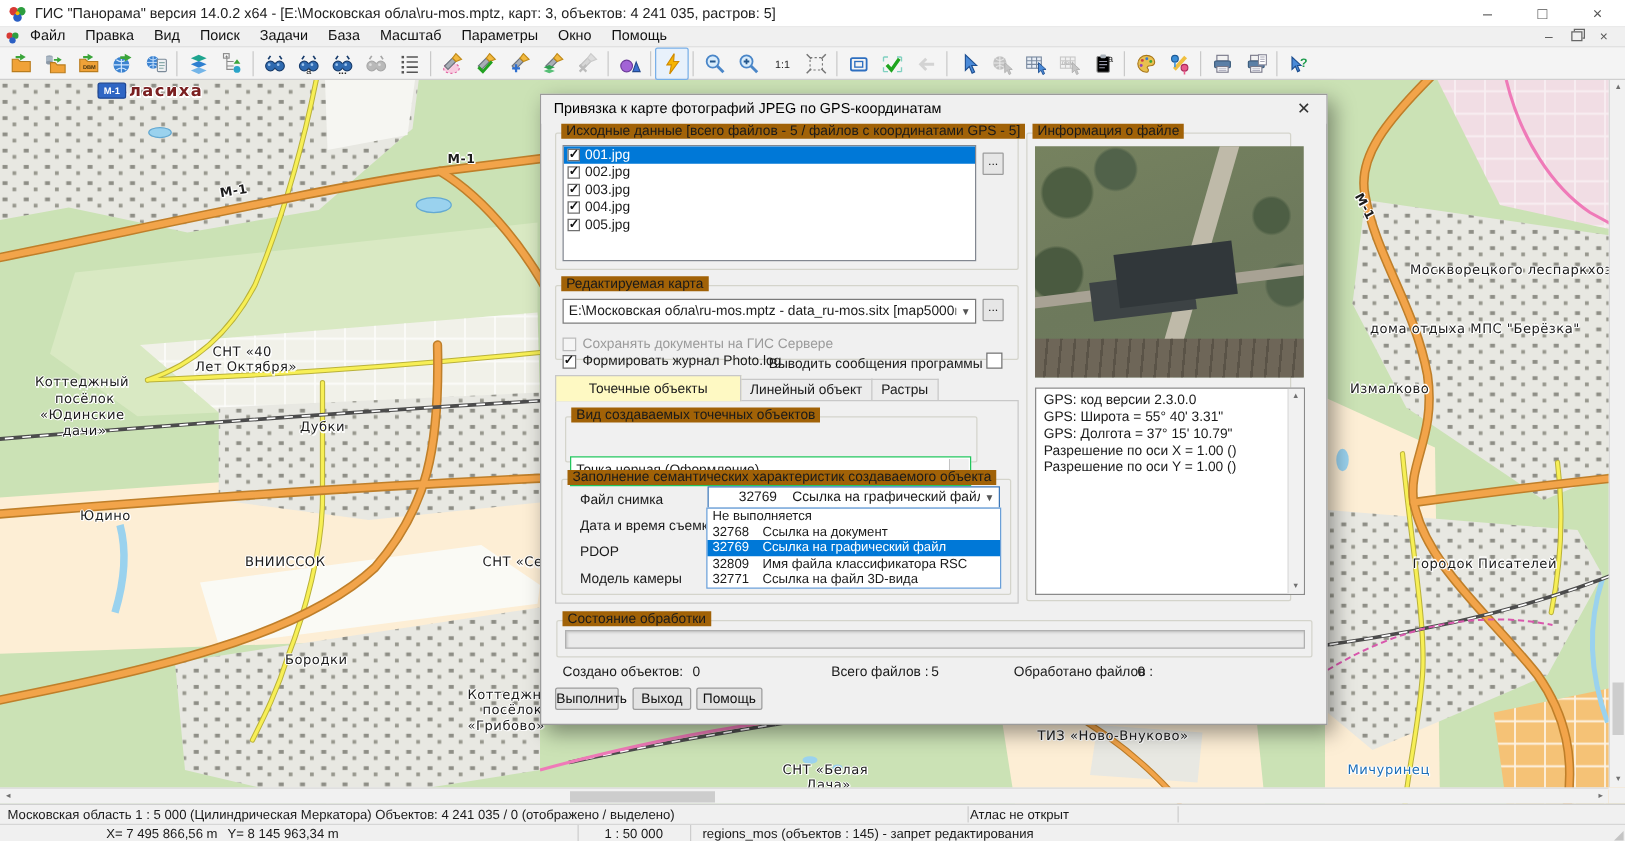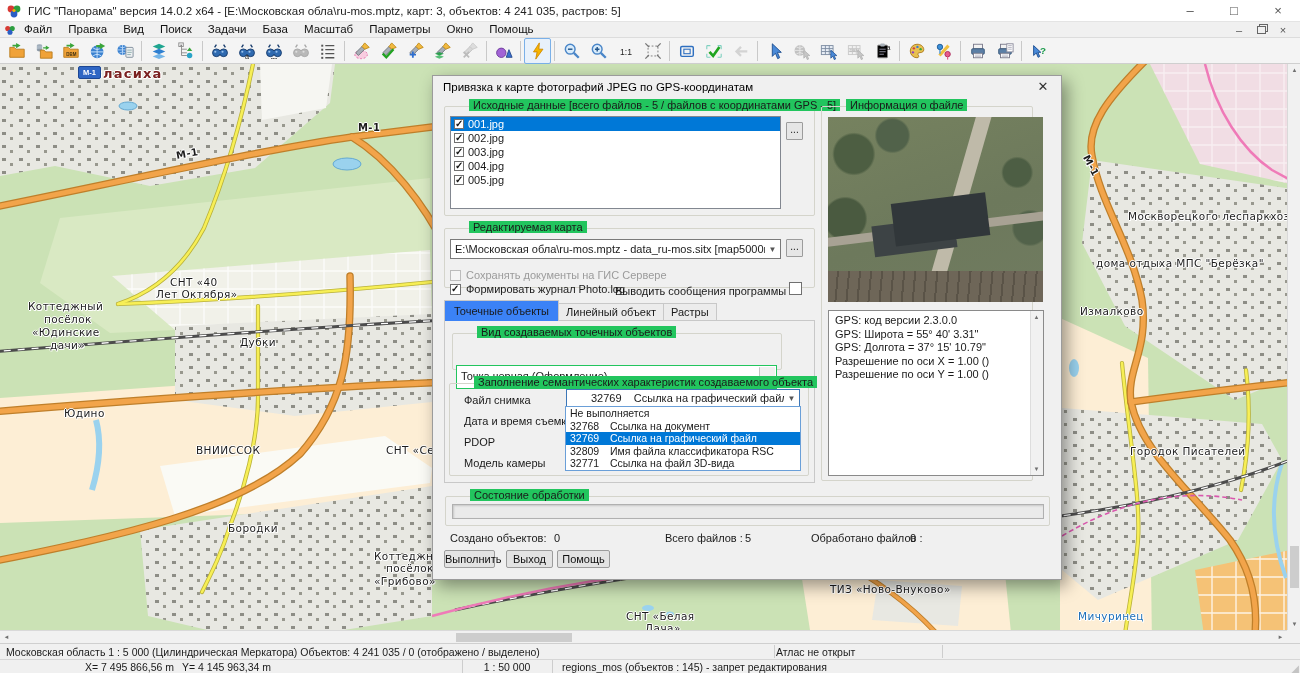--- a/index.html
+++ b/index.html
@@ -46,37 +46,37 @@
   .sarrow{position:absolute;color:#707070;font-size:6px;line-height:12px;width:13px;text-align:center;}
   .thumb{position:absolute;background:#cdcdcd;}
   .scorner{position:absolute;right:0;bottom:0;width:13px;height:13px;background:#f1f1f1;}
   
   .dialog{position:absolute;left:432px;top:75px;width:630px;height:505px;background:#f0f0f0;
           border:1px solid #9b9b9b;box-sizing:border-box;box-shadow:5px 6px 16px rgba(0,0,0,.4);}
   .dlg-title{position:absolute;left:0;top:0;right:0;height:23px;background:#f0f0f0;}
   .dlg-title .txt{position:absolute;left:10px;top:5px;font-size:11.5px;color:#000;}
   .dlg-close{position:absolute;right:10px;top:3px;width:16px;height:16px;text-align:center;font-size:13px;color:#333;line-height:16px;}
   .groupbox{position:absolute;border:1px solid #d4d4cb;border-radius:2px;box-sizing:border-box;}
-  .glabel{position:absolute;top:-8px;left:24px;background:#22c55e;padding:0 4px;font-size:11px;color:#1a1a1a;white-space:nowrap;}
+  .glabel{position:absolute;top:-8px;left:4px;background:#a16207;padding:0 4px;font-size:11px;color:#1a1a1a;white-space:nowrap;}
   .listbox{position:absolute;background:#fff;border:1px solid #828790;box-sizing:border-box;overflow:hidden;}
   .fitem{height:14px;line-height:14px;padding-left:3px;display:flex;align-items:center;gap:4px;}
   .fitem.sel{background:#0078d7;color:#fff;}
   .cb{display:inline-block;width:11px;height:11px;background:#fff;border:1px solid #707070;box-sizing:border-box;position:relative;flex:0 0 auto;}
   .cb.checked::after{content:"✓";position:absolute;left:0;top:-2px;font-size:10px;color:#111;font-weight:bold;line-height:11px;}
   .cb.disabled{border-color:#bcbcbc;background:#f5f5f5;}
   .mini-btn{position:absolute;background:#e6e6e6;border:1px solid #9c9c9c;box-sizing:border-box;
             text-align:center;font-size:10px;line-height:13px;color:#222;border-radius:1px;}
   .combo{position:absolute;background:#fff;border:1px solid #7a7a7a;box-sizing:border-box;display:flex;align-items:center;}
   .combo .ctext{padding-left:4px;white-space:nowrap;overflow:hidden;flex:1;}
   .combo .carrow{width:15px;text-align:center;color:#555;font-size:8px;flex:0 0 auto;}
   .chkrow{position:absolute;display:flex;align-items:center;gap:5px;white-space:nowrap;}
   .chkrow.disabled{color:#9b9b9b;}
   .tabs{position:absolute;display:flex;align-items:flex-end;}
   .tab{padding:2px 7px 3px;border:1px solid #c8c8c8;border-bottom:none;background:#ececec;margin-right:-1px;font-size:11px;}
-  .tab.active{background:#3b82f6;padding:4px 9px;position:relative;z-index:2;}
+  .tab.active{background:#fef9c3;padding:4px 26px;position:relative;z-index:2;}
   .tabpane{position:absolute;border:1px solid #c8c8c8;background:#f0f0f0;box-sizing:border-box;}
   .field{position:absolute;background:#fff;border:1px solid #22c55e;box-sizing:border-box;line-height:20px;padding-left:4px;margin-top:24px;}
   .semlabel{position:absolute;white-space:nowrap;}
   .dropdown{position:absolute;background:#fff;border:1px solid #6a9fd8;box-sizing:border-box;z-index:30;}
   .ddrow{height:12.6px;line-height:12.6px;display:flex;font-size:10.5px;}
   .ddrow .code{width:40px;padding-left:4px;flex:0 0 auto;}
   .ddrow .txt{flex:1;white-space:nowrap;}
   .ddrow.sel{background:#0078d7;color:#fff;}
   .progressbar{position:absolute;background:#eaeaea;border:1px solid #b0b0b0;box-sizing:border-box;
                box-shadow:inset 1px 1px 2px rgba(0,0,0,.15);}
@@ -730,21 +730,21 @@
         <span>Московская область   1 : 5 000 (Цилиндрическая Меркатора) Объектов: 4 241 035 / 0 (отображено / выделено)</span>
       </div>
       <div class="spanel" style="left:768px;width:166px;padding-left:8px;">
         <span>Атлас не открыт</span>
       </div>
       <div class="spanel" style="left:934px;width:366px;border-right:none;"></div>
     </div>
     <div class="srow" style="top:15px;">
       <div class="spanel" style="left:0;width:462px;">
         <span style="position:absolute;left:85px;">X=  7 495 866,56 m</span>
-        <span style="position:absolute;left:182px;">Y=  4 145 963,34 m</span>
+        <span style="position:absolute;left:182px;">Y=  8 145 963,34 m</span>
       </div>
       <div class="spanel" style="left:462px;width:90px;justify-content:center;">
         <span>1 : 50 000</span>
       </div>
       <div class="spanel" style="left:552px;width:748px;padding-left:10px;border-right:none;">
         <span>regions_mos   (объектов : 145) - запрет редактирования</span>
       </div>
       <span class="grip">◢</span>
     </div>
   </div>

